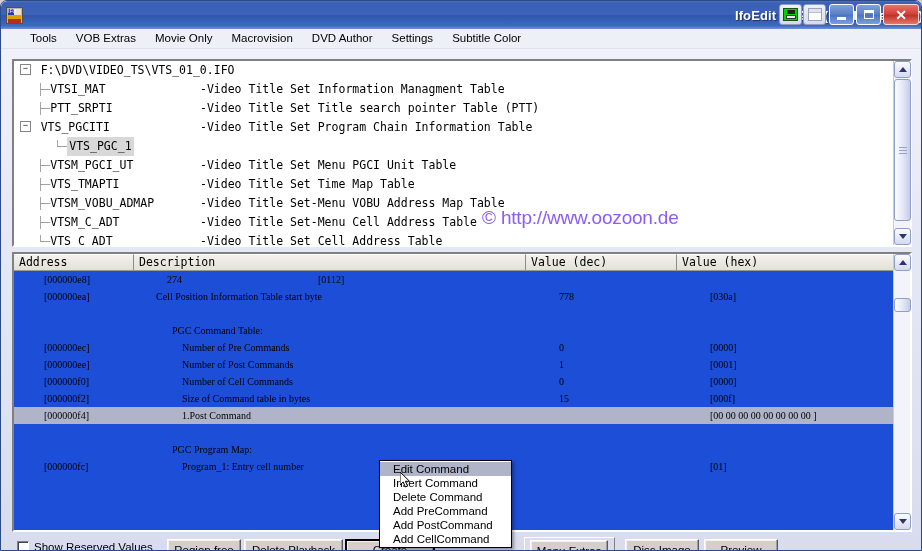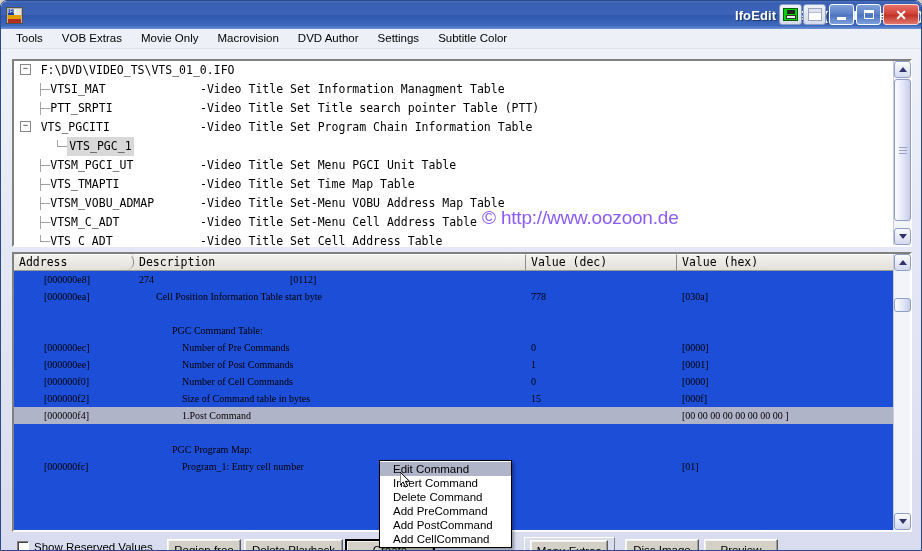--- a/index.html
+++ b/index.html
@@ -65,21 +65,21 @@
     width:36px;
     background:linear-gradient(180deg,#e8736a 0%,#d2443a 45%,#c33228 55%,#e1786e 100%);
     border:1px solid #ffd9d4;
   }
   .min-g{width:9px;height:3px;background:#fff;margin-top:7px;}
   .max-g{width:10px;height:9px;border:1px solid #fff;border-top-width:3px;box-sizing:border-box;}
   .close-g{font-size:14px;line-height:12px;font-weight:bold;color:#fff;}
   
   .menubar{
     position:absolute;left:0;top:28px;width:922px;height:20px;
-    background:#eef0f7;display:flex;align-items:center;padding-left:6px;box-sizing:border-box;
+    background:#eef0f7;display:flex;align-items:center;padding-left:20px;box-sizing:border-box;
     border-bottom:1px solid #dfe2ec;
   }
   .menuitem{font-size:11.5px;color:#000;padding:1px 10px 2px 9px;white-space:nowrap;cursor:default;}
   
   .client{position:absolute;left:0;top:48px;width:848px;height:503px;}
   .sunken{
     background:#fff;
     border:2px solid;
     border-color:#808080 #ffffff #ffffff #808080;
     box-sizing:border-box;
@@ -110,32 +110,32 @@
   
   #list-panel{left:11px;top:203px;width:900px;height:280px;}
   .lheader{display:flex;height:16px;background:#ece9e4;border-bottom:1px solid #9a9a94;}
   .lh{
     font-family:"DejaVu Sans Mono","Liberation Mono",monospace;font-size:11.5px;line-height:15px;
     padding-left:5px;box-sizing:border-box;
     background:linear-gradient(180deg,#f4f2ee,#e3e0da);
     border-right:1px solid #8d8d88;border-top:1px solid #fff;
     overflow:hidden;white-space:nowrap;
   }
-  .lh.c0{width:120px;border-radius:7px;}
+  .lh.c0{width:120px;}
   .lh.c1{width:392px;}
   .lh.c2{width:151px;}
   .lh.c3{flex:1;border-right:none;}
   .lbody{position:absolute;left:0;top:17px;right:17px;bottom:0;overflow:hidden;
          font-family:Liberation Serif, serif;font-size:10px;background:#1d4ed8;}
   .lrow{height:17px;line-height:17px;display:flex;white-space:nowrap;}
   .lrow.sel{background:#b0b4c8;}
   .cell{overflow:hidden;box-sizing:border-box;}
   .cell.c0{width:120px;padding-left:30px;}
   .cell.c1{width:392px;padding-left:22px;}
-  .cell.c2{width:151px;padding-left:5px;}
+  .cell.c2{width:151px;padding-left:5px;margin-left:28px;}
   .cell.c3{flex:1;padding-left:5px;}
   .cell.c1.ind{padding-left:48px;}
   .cell.c1.hdr{padding-left:38px;}
   
   .vsb{
     position:absolute;right:0;top:0;width:17px;bottom:0;
     background:#f3f4fa;border-left:1px solid #c8cbdc;box-sizing:border-box;
   }
   .sbbtn{
     width:17px;height:17px;box-sizing:border-box;

